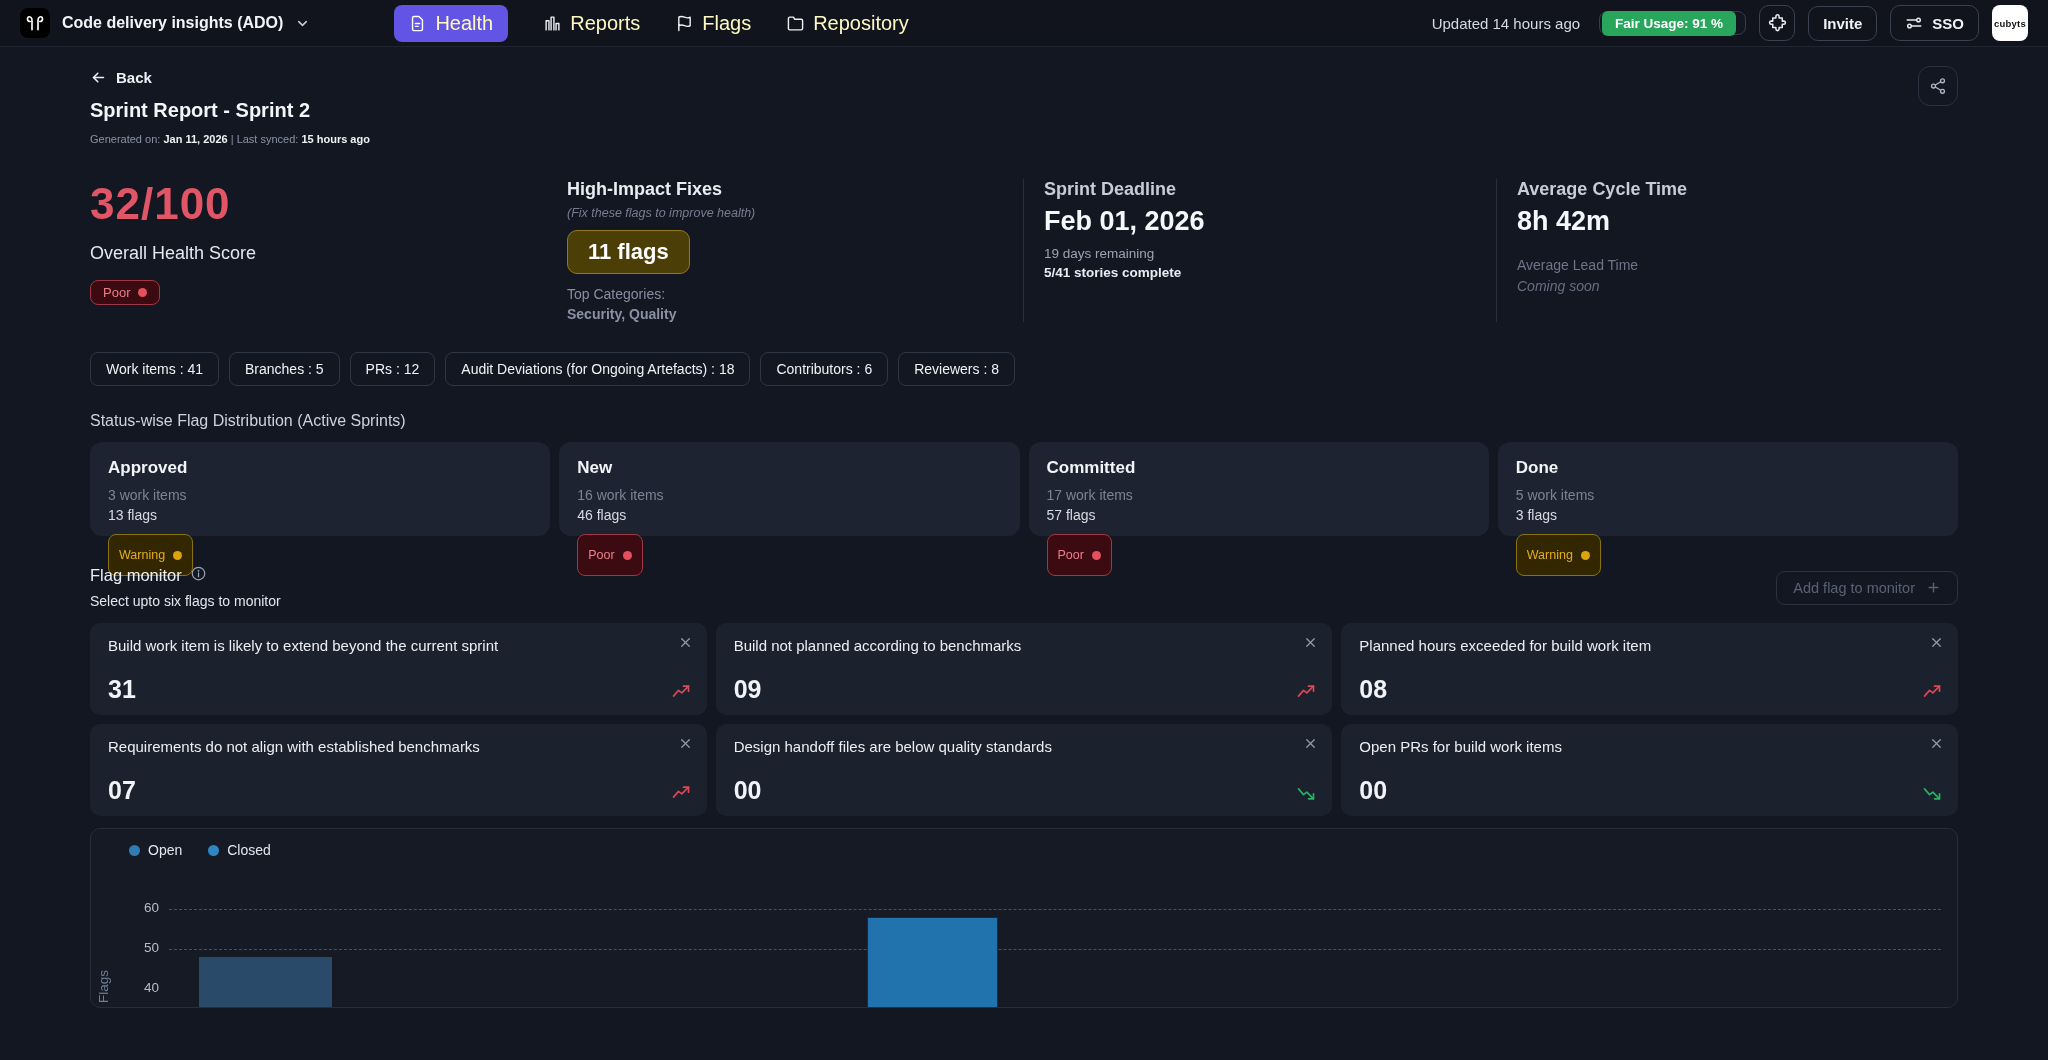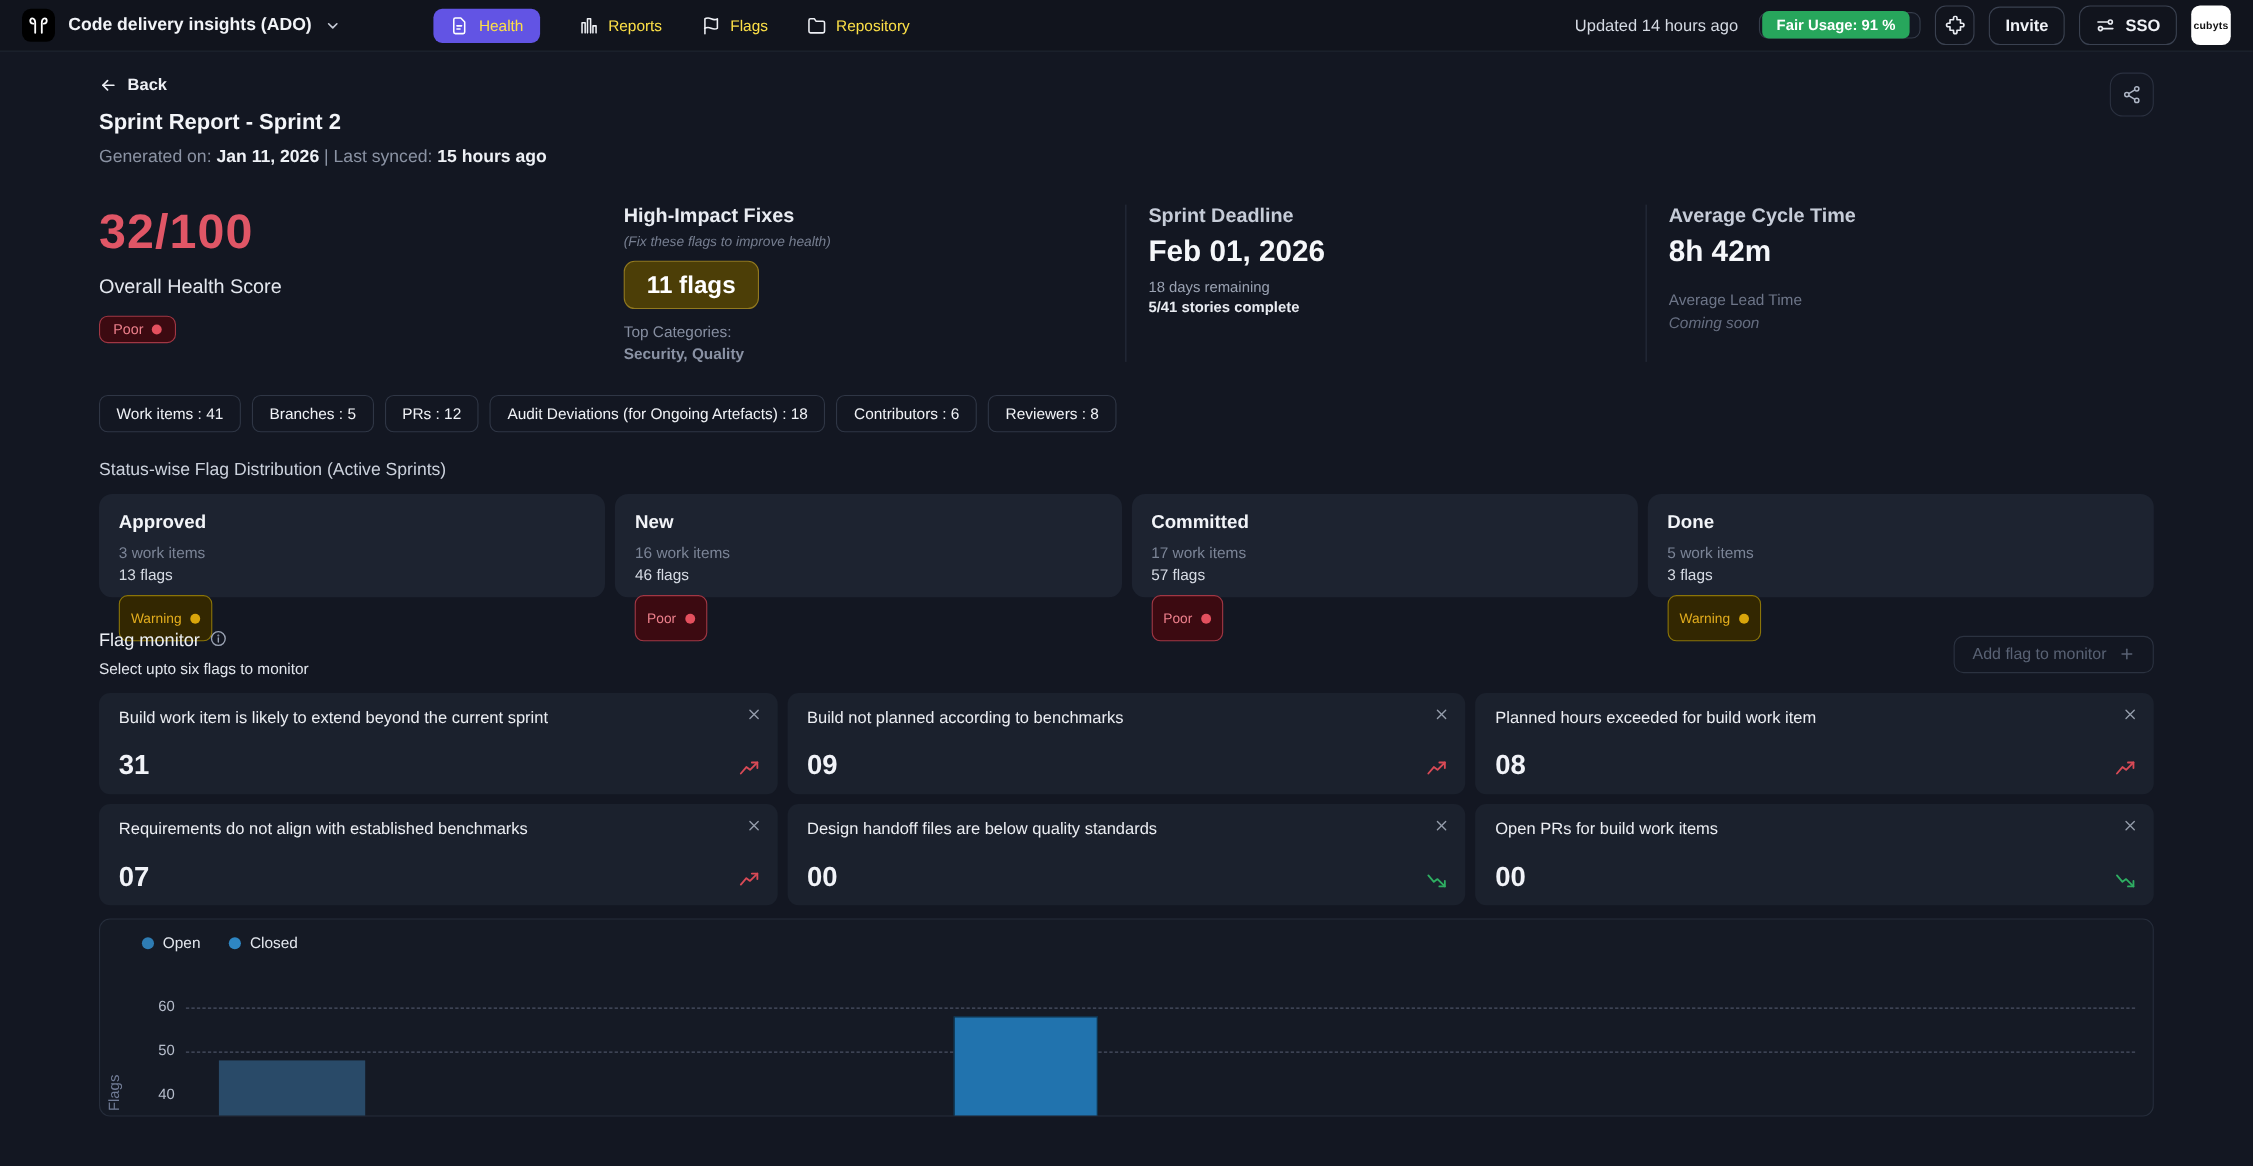--- a/index.html
+++ b/index.html
@@ -6,35 +6,35 @@
   html,body { width:2048px; height:1060px; overflow:hidden; }
   body { background:#131722; color:#e8eaf0; font-family:"Liberation Sans", sans-serif; position:relative; }
   svg { display:block; }
 
   
   .navbar { height:47px; background:#11141d; border-bottom:1px solid #202631; display:flex; align-items:center; padding:0 20px; }
   .brand { display:flex; align-items:center; gap:12px; }
   .brand-logo { width:30px; height:30px; background:#000; border-radius:8px; display:flex; align-items:center; justify-content:center; }
   .brand-name { font-size:16px; font-weight:700; color:#f2f4f8; }
   .nav-tabs { display:flex; align-items:center; gap:36px; margin-left:84px; }
-  .nav-tab { display:flex; align-items:center; gap:9px; font-size:14px; color:#fde047; cursor:pointer; padding:7px 0; }
+  .nav-tab { display:flex; align-items:center; gap:9px; font-size:20px; color:#fef9c3; cursor:pointer; padding:7px 0; }
   .nav-tab.active { background:#6254e4; padding:7px 15px; border-radius:8px; }
   .nav-right { margin-left:auto; display:flex; align-items:center; gap:13px; }
   .updated { font-size:15px; color:#d5dae3; margin-right:6px; }
   .fair-wrap { border:1px solid #353c4a; border-radius:8px; padding:2px 9px 2px 2px; background:#131722; }
   .fair-pill { background:#27a65c; color:#fff; font-size:13.5px; font-weight:700; padding:5px 13px; border-radius:6px; }
   .icon-btn { width:36px; height:36px; border:1px solid #3a4150; border-radius:10px; display:flex; align-items:center; justify-content:center; cursor:pointer; background:transparent; }
   .nav-btn { border:1px solid #3a4150; border-radius:10px; padding:8px 14px; font-size:15px; font-weight:700; color:#f0f2f7; display:flex; align-items:center; gap:9px; cursor:pointer; background:transparent; }
   .cubyts { width:36px; height:36px; background:#fff; border-radius:8px; color:#111; font-size:9.5px; font-weight:700; display:flex; align-items:center; justify-content:center; letter-spacing:.2px; }
 
   
   .content { margin:0 90px; position:relative; }
   .back-row { margin-top:22px; display:inline-flex; align-items:center; gap:9px; font-size:15px; font-weight:700; color:#eef0f5; cursor:pointer; }
   .page-title { margin-top:9px; font-size:20px; font-weight:700; color:#f3f5f9; }
-  .meta { margin-top:11px; font-size:16px; }
+  .meta { margin-top:11px; font-size:11px; }
   .meta .lbl { color:#8b93a4; }
   .meta .val { color:#eef1f6; font-weight:700; }
   .share-btn { position:absolute; top:66px; right:90px; width:40px; height:40px; border:1px solid #2b3140; border-radius:12px; display:flex; align-items:center; justify-content:center; cursor:pointer; background:transparent; }
 
   
   .summary { margin-top:34px; display:grid; grid-template-columns:477px 456px 473px 1fr; }
   .sum-col { padding-right:24px; }
   .sum-col.divided { border-left:1px solid #272e3c; padding-left:20px; }
   .score { font-size:44px; font-weight:800; color:#e05666; letter-spacing:1px; }
   .score-label { margin-top:14px; font-size:18px; color:#e3e7ee; }
@@ -218,21 +218,21 @@
       <div class="fix-title">High-Impact Fixes</div>
       <div class="fix-sub">(Fix these flags to improve health)</div>
       <div class="fix-badge">11 flags</div>
       <div class="cats-label">Top Categories:</div>
       <div class="cats-value">Security, Quality</div>
     </div>
 
     <div class="sum-col divided">
       <div class="kpi-title">Sprint Deadline</div>
       <div class="kpi-value">Feb 01, 2026</div>
-      <div class="kpi-line1">18 days remaining</div>
+      <div class="kpi-line1">19 days remaining</div>
       <div class="kpi-line2">5/41 stories complete</div>
     </div>
 
     <div class="sum-col divided">
       <div class="kpi-title">Average Cycle Time</div>
       <div class="kpi-value">8h 42m</div>
       <div class="lead-label">Average Lead Time</div>
       <div class="lead-value">Coming soon</div>
     </div>
   </div>

